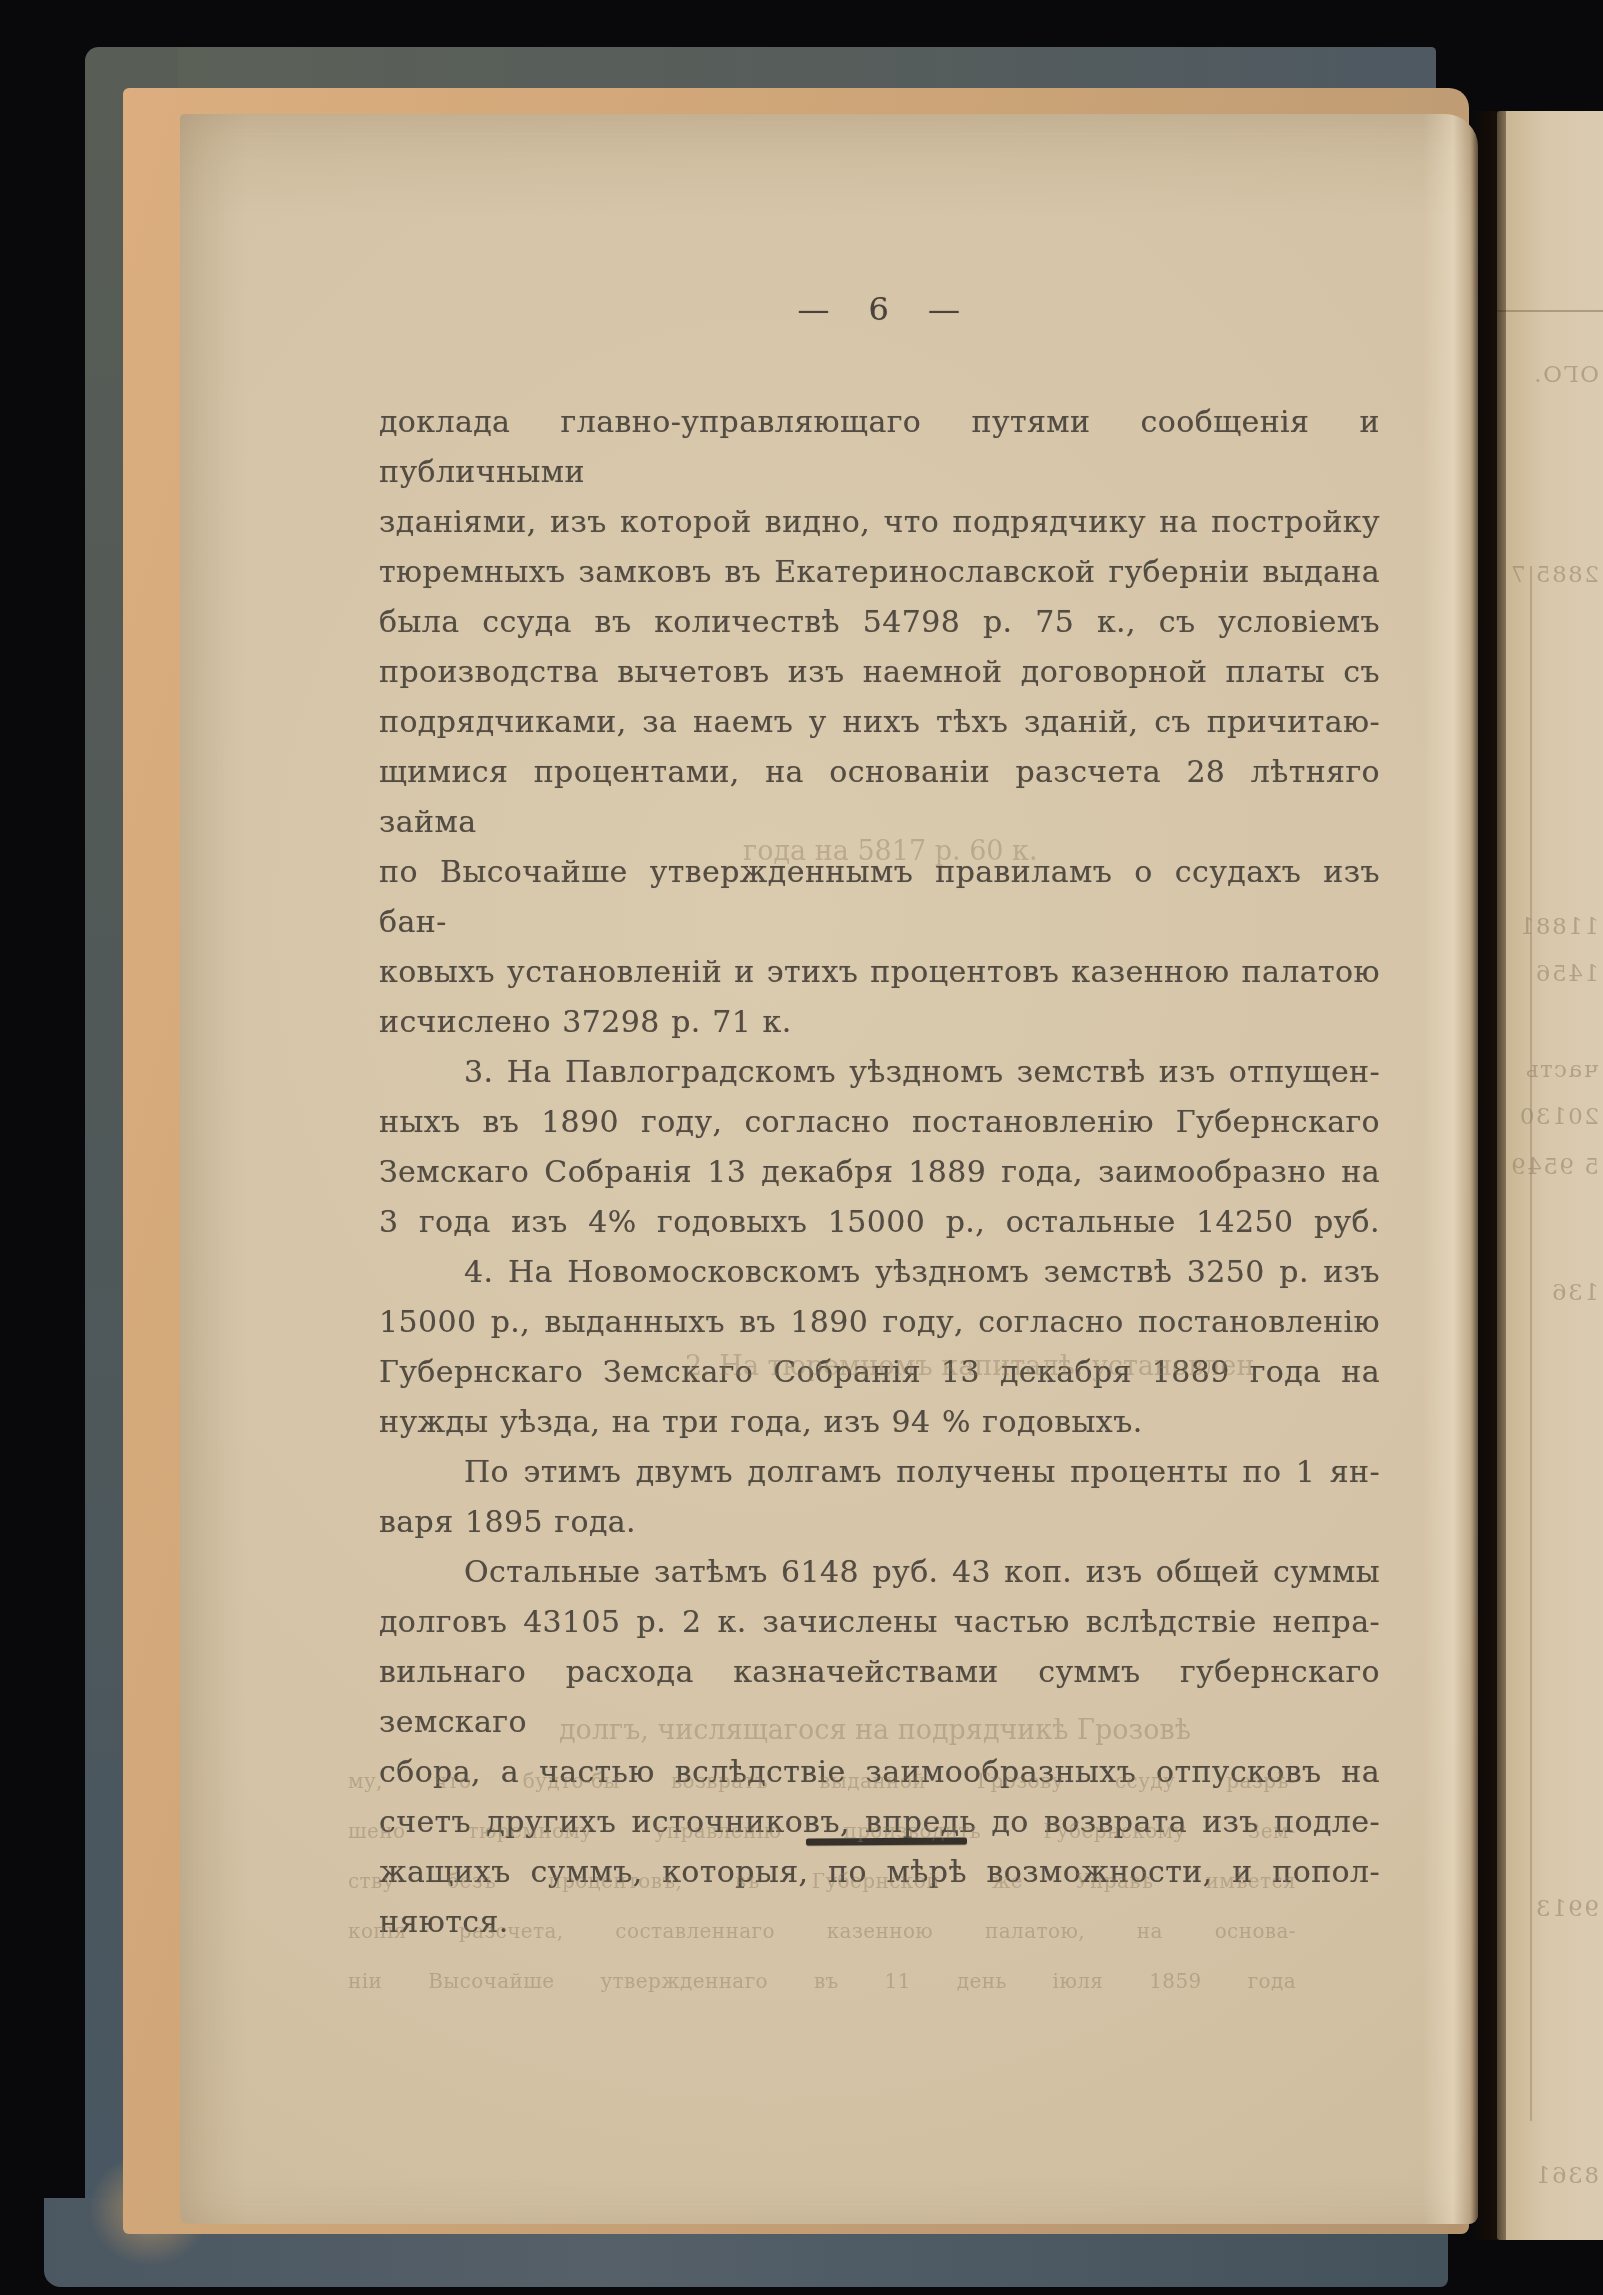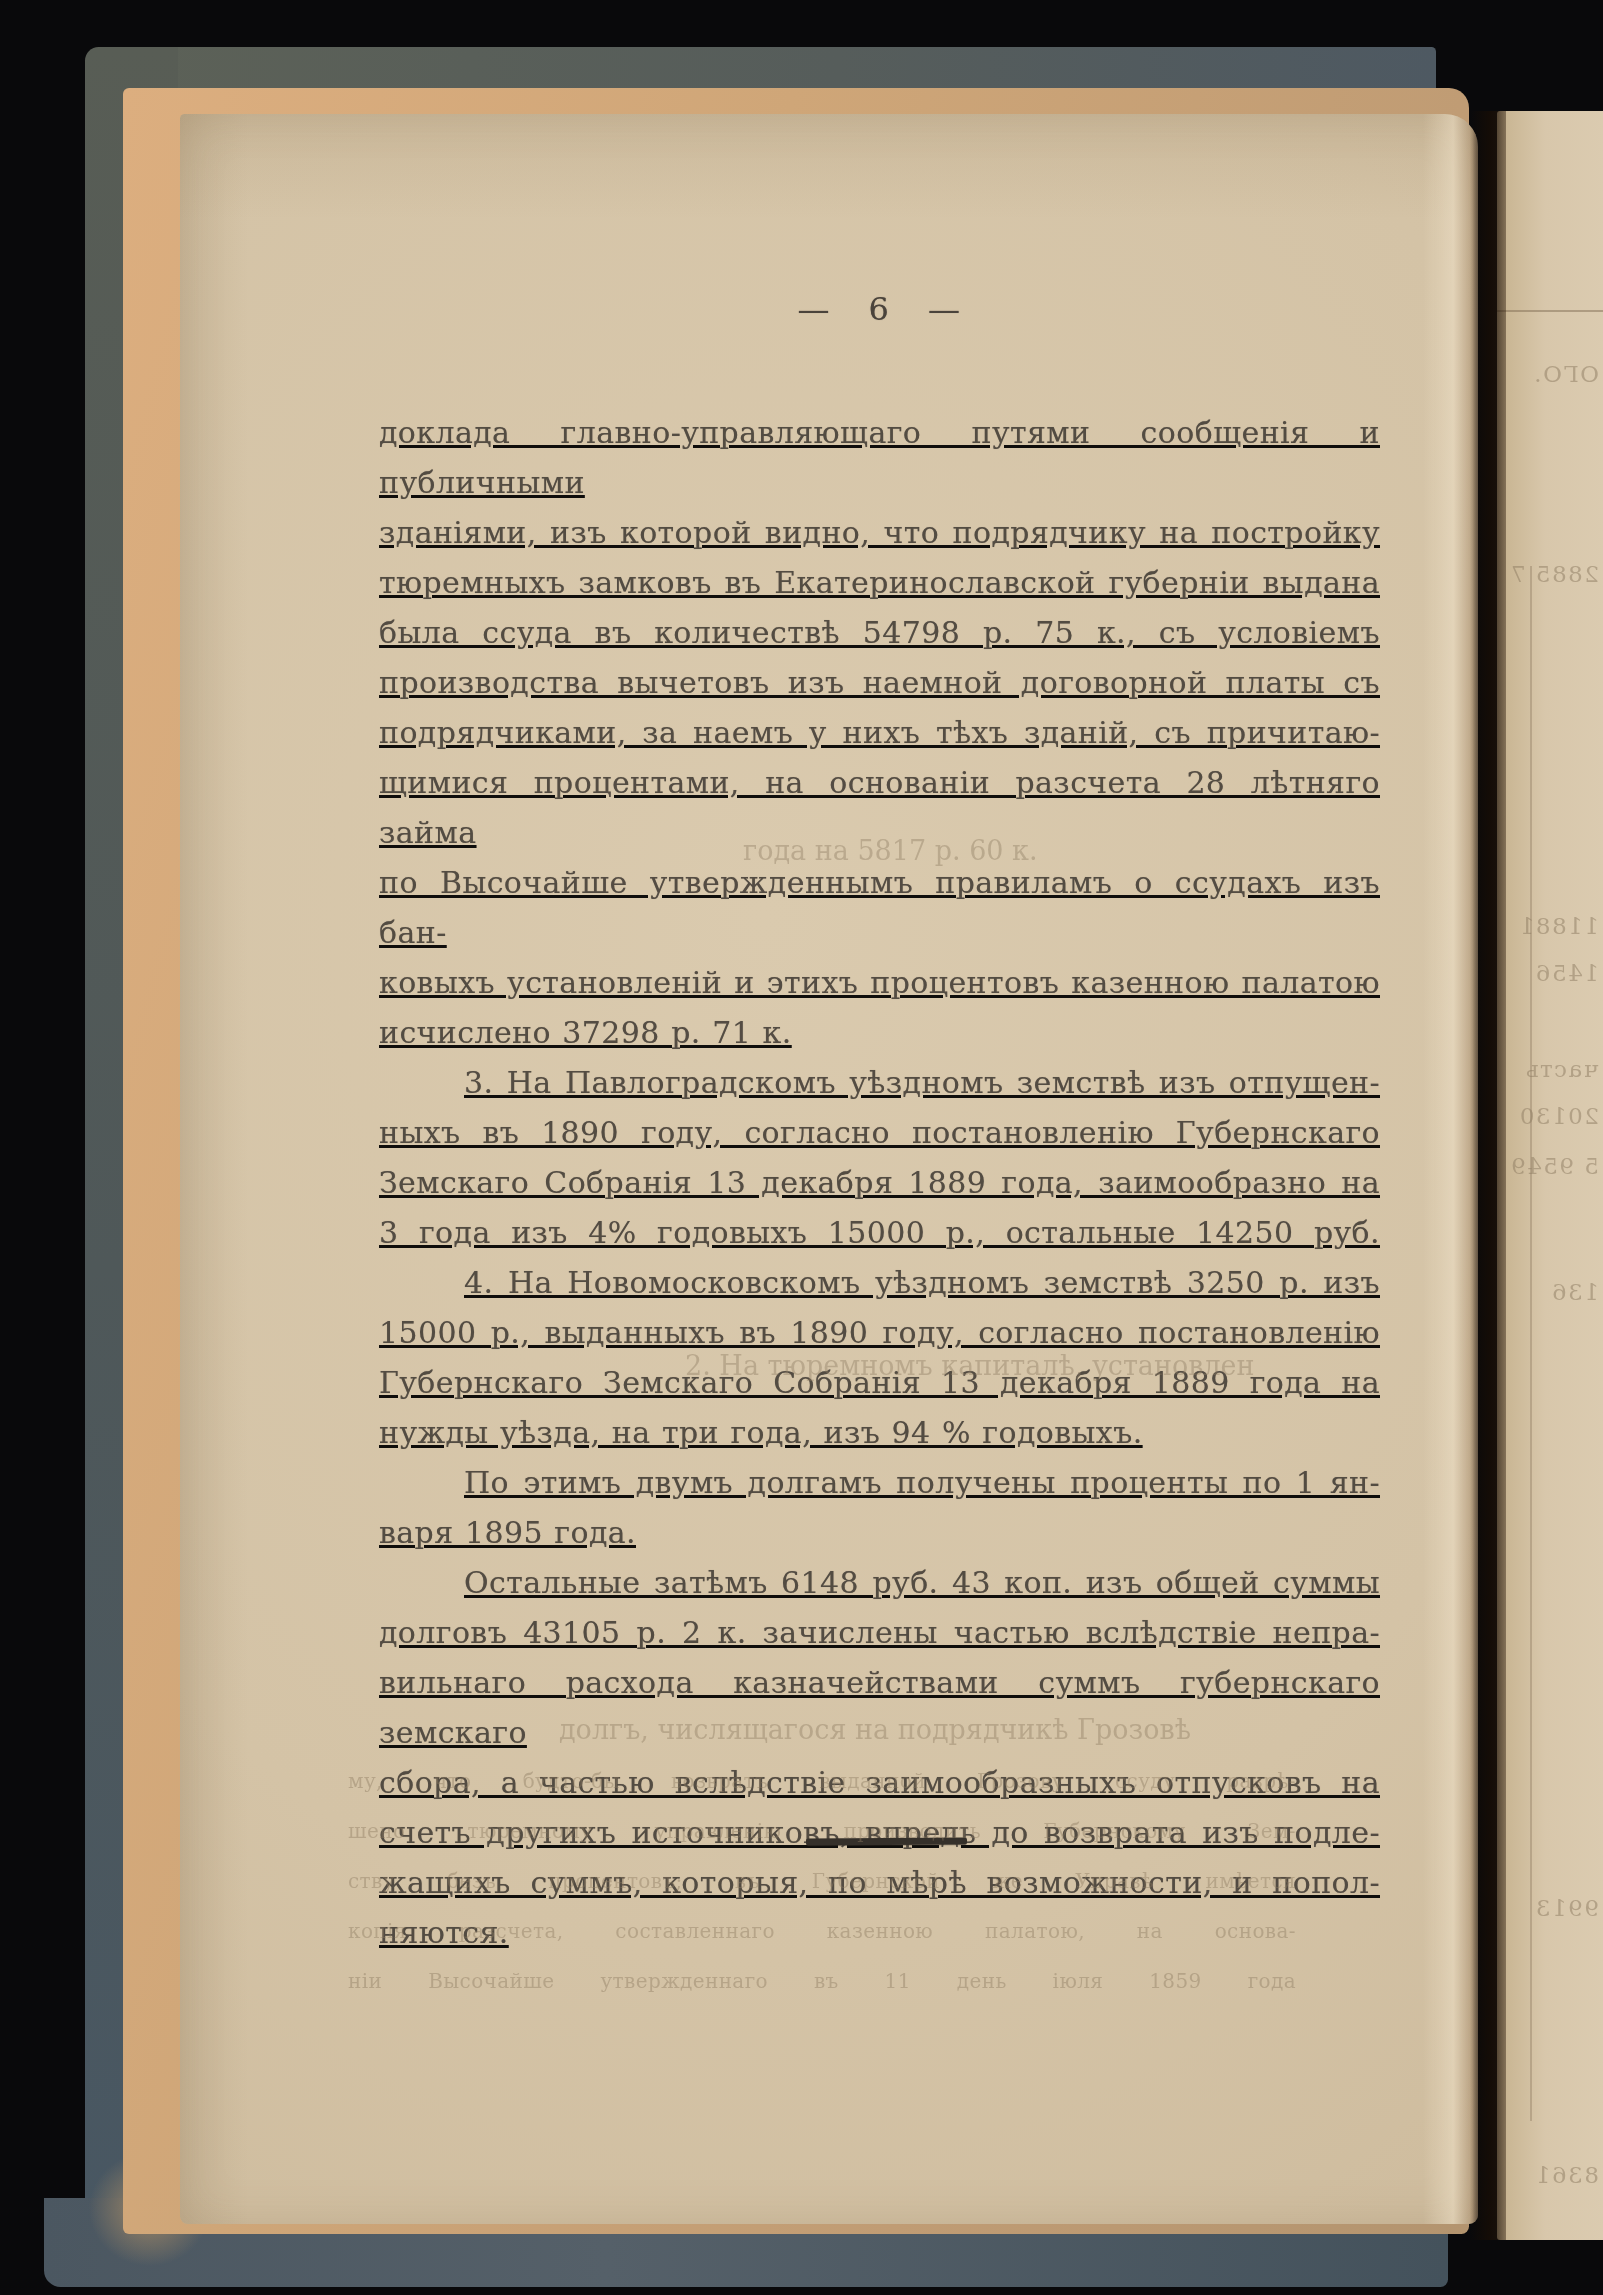--- a/index.html
+++ b/index.html
@@ -23,21 +23,21 @@
       linear-gradient(to bottom,rgba(150,125,88,.16),rgba(150,125,88,0) 106px),
       linear-gradient(to right,rgba(130,105,70,.15),rgba(130,105,70,0) 68px),
       radial-gradient(120% 90% at 45% 38%,#dacaae 0%,#d4c3a6 55%,#cbb899 100%);
     box-shadow:inset 0 0 46px rgba(120,95,60,.18);}
   .page::after{content:'';position:absolute;right:0;top:0;bottom:0;width:55px;
     border-radius:0 33px 9px 0;pointer-events:none;
     background:linear-gradient(to right,rgba(0,0,0,0),rgba(243,230,205,.5) 55%,rgba(140,105,70,.3) 90%,rgba(60,40,25,.45));}
   .page-number{position:absolute;left:199px;top:176px;width:1001px;text-align:center;
     font-size:32px;color:#4a433b;word-spacing:26px;letter-spacing:1.5px;
     text-shadow:0 0 0.8px rgba(74,67,59,.5);}
-  .text-column{position:absolute;left:199px;top:294px;width:1001px;text-decoration:underline;}
+  .text-column{position:absolute;left:199px;top:283px;width:1001px;}
   .line{line-height:50px;font-size:30px;color:#4a433b;letter-spacing:0.4px;word-spacing:1.5px;
     opacity:.93;text-shadow:0 0 0.8px rgba(74,67,59,.45);white-space:normal;}
   .line.j{text-align:justify;text-align-last:justify;}
   .line.ji{text-align:justify;text-align-last:justify;padding-left:85px;}
   .line.l{text-align:left;}
   .divider{position:absolute;left:626px;top:1724px;width:161px;height:6.8px;background:#35302a;
     border-radius:2.3px;transform:rotate(-.4deg);box-shadow:0 0.8px 0.8px rgba(60,50,40,.4);}
   .bleed-bottom{position:absolute;left:168px;top:1642px;width:948px;}
   .bline{line-height:50px;font-size:20px;color:#8d7b61;opacity:.42;filter:blur(0.5px);
     text-align:justify;text-align-last:justify;letter-spacing:0.4px;}

